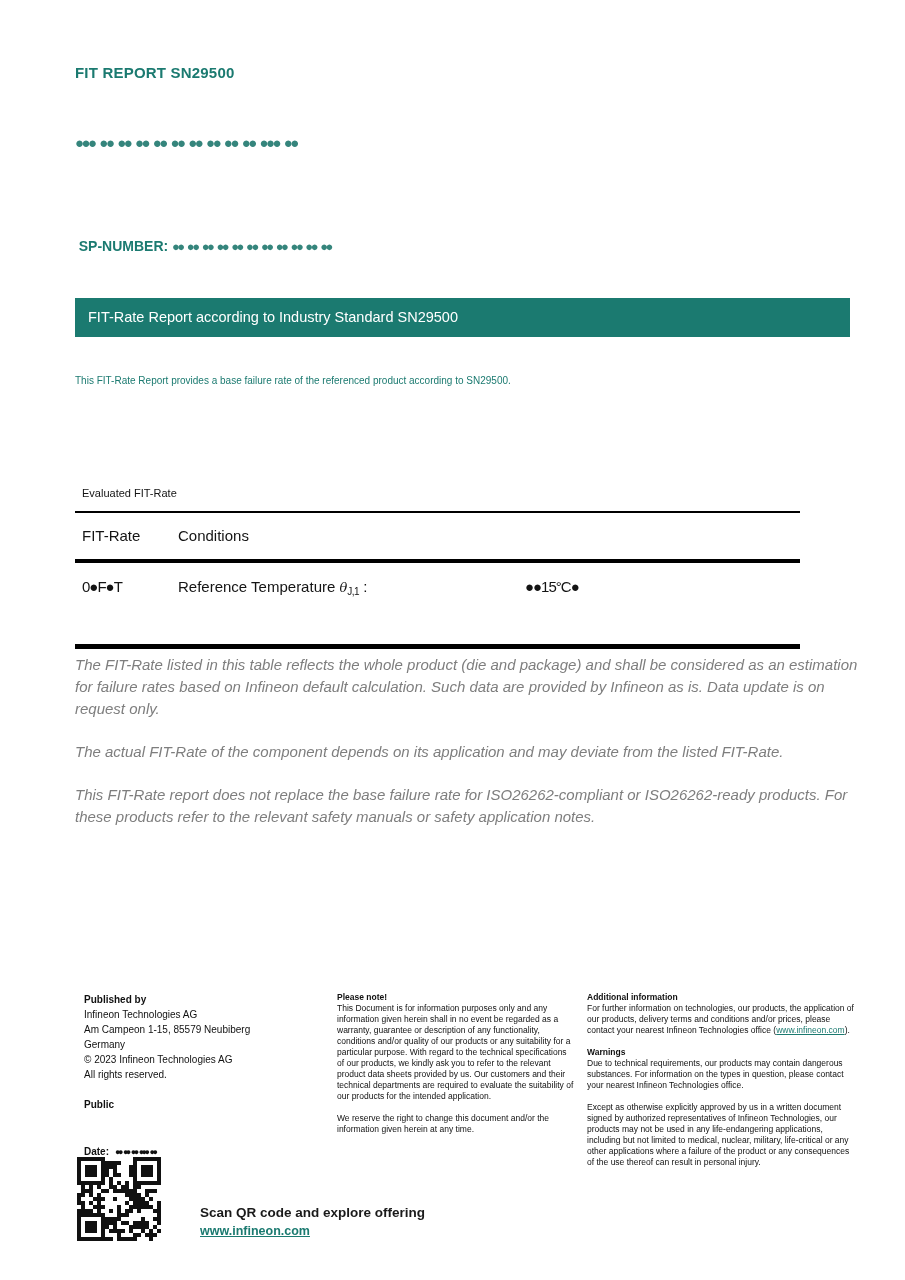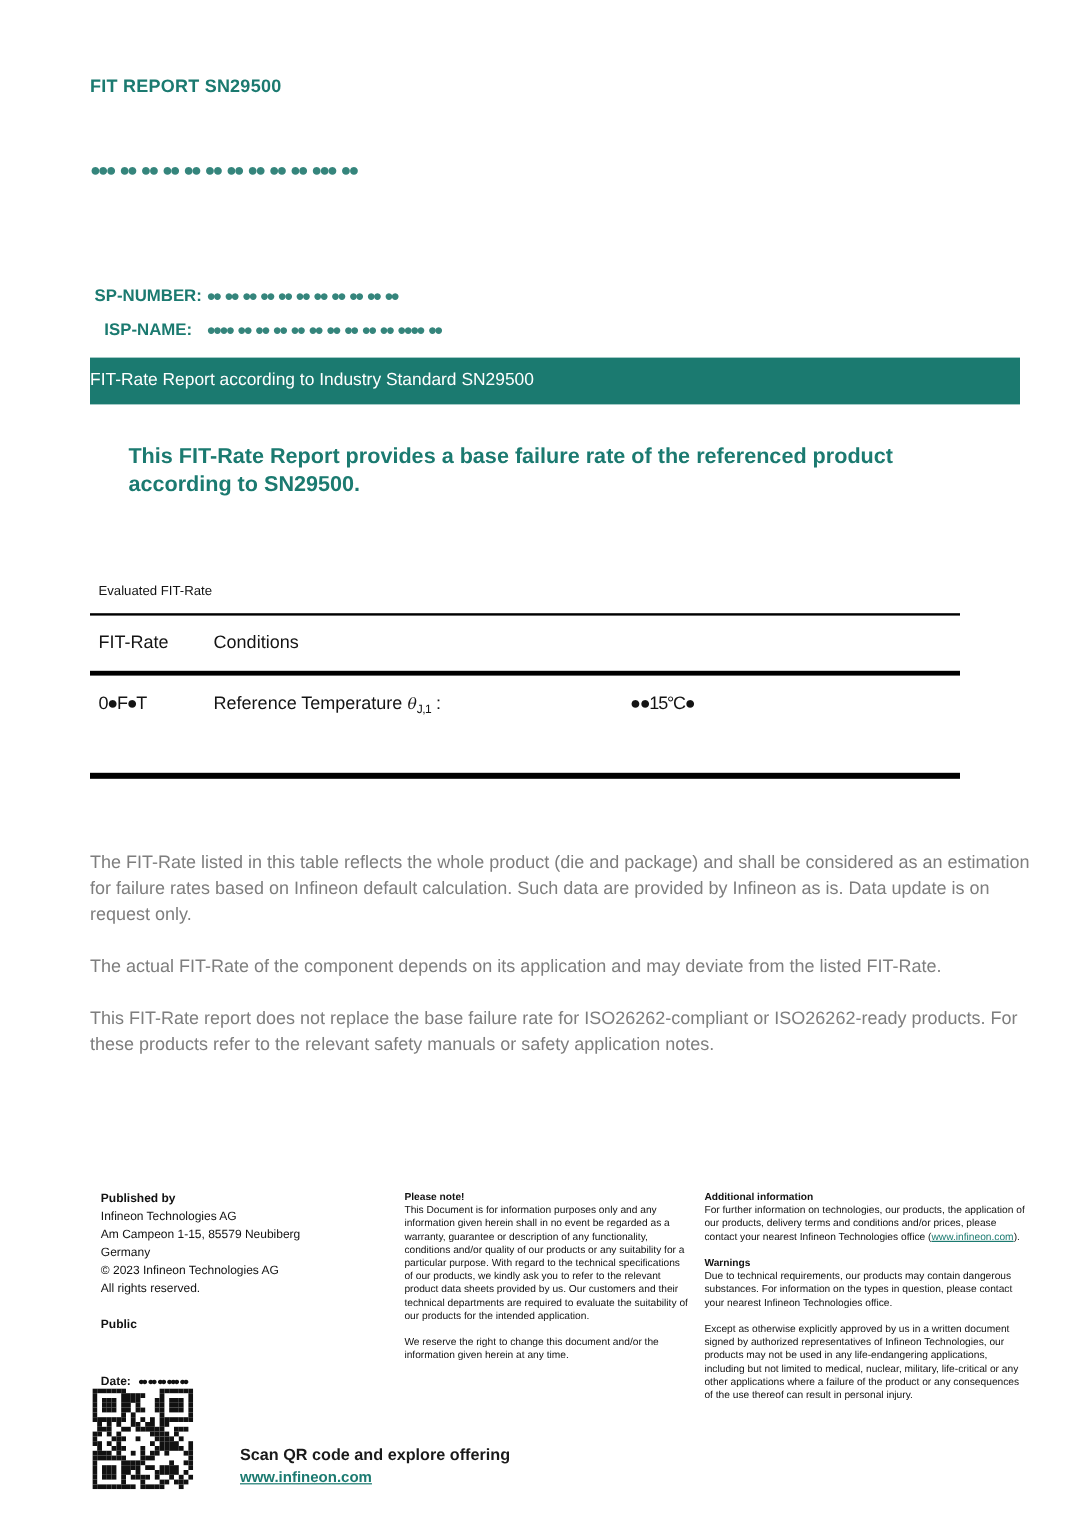--- a/index.html
+++ b/index.html
@@ -26,43 +26,43 @@
   .dots-black{color:#111;letter-spacing:-2.5px;word-spacing:2px;white-space:nowrap;}
 
   .redact-title{position:absolute;left:75px;top:134px;font-size:15px;}
 
   .meta-row{position:absolute;left:75px;font-size:14px;text-align:center;}
   .meta-row.sp{top:238px;}
   .meta-row.isp{top:266px;}
   .meta-label{display:inline-block;width:97px;font-weight:bold;color:var(--teal);}
   .meta-value{font-size:13px;}
 
-  .banner{position:absolute;left:75px;top:298px;width:775px;height:39px;background:var(--teal);color:#fff;font-size:14.5px;line-height:39px;}
-
-  .lead{position:absolute;left:75px;width:692px;font-size:18px;font-weight:bold;color:var(--teal);line-height:23px;margin-left:32px;}
+  .banner{position:absolute;left:75px;top:298px;width:775px;height:39px;background:var(--teal);color:#fff;font-size:14.5px;line-height:39px;padding-left:13px;}
+
+  .lead{position:absolute;left:75px;width:692px;font-size:10px;font-weight:normal;color:var(--teal);line-height:23px;}
   .lead.h1{top:369px;}
   .lead.h2{top:440px;}
 
   .fit-table{position:absolute;left:75px;top:487px;width:725px;height:162px;color:var(--ink);}
   .tbl-caption{position:absolute;left:7px;top:0;font-size:11px;}
   .rule{position:absolute;left:0;width:725px;background:#000;}
   .rule.r1{top:24px;height:2px;}
   .rule.r2{top:72px;height:4px;}
   .rule.r3{top:157px;height:5px;}
   .th{position:absolute;top:40px;font-size:15px;}
   .th.c1{left:7px;}
   .th.c2{left:103px;}
   .td{position:absolute;top:91px;font-size:15px;}
   .td.c1{left:7px;letter-spacing:-1px;}
   .td.c2{left:103px;}
   .td.c3{left:450px;letter-spacing:-1px;}
   .theta{font-style:italic;font-family:"DejaVu Serif",serif;font-size:13px;}
   .theta-sub{font-size:10px;vertical-align:-3px;letter-spacing:-.5px;}
 
-  .body-copy{position:absolute;left:75px;top:708px;width:788px;}
+  .body-copy{position:absolute;left:75px;top:654px;width:788px;font-style:italic;}
   .body-copy p{font-size:15px;line-height:22px;color:var(--body_text_gray);margin:0 0 21px 0;}
 
   .fcol{position:absolute;color:#111;}
   .fcol .fhead{font-weight:bold;}
   .fcol1{left:84px;top:992px;width:245px;font-size:10px;line-height:15px;}
   .fcol1 .classification{margin-top:15px;font-weight:bold;}
   .fcol2{left:337px;top:992px;width:238px;font-size:8.5px;line-height:11px;}
   .fcol3{left:587px;top:992px;width:271px;font-size:8.5px;line-height:11px;}
   .fpara{margin-bottom:11px;}
   .flink{color:var(--teal);text-decoration:underline;}
@@ -78,23 +78,20 @@
 
 <div class="page">
 
   <div class="doc-title">FIT REPORT SN29500</div>
 
 
   <div class="redact-title dots">●●● ●● ●● ●● ●● ●● ●● ●● ●● ●● ●●● ●●</div>
 
   <div class="meta-row sp">
     <span class="meta-label">SP-NUMBER:</span><span class="meta-value dots">●● ●● ●● ●● ●● ●● ●● ●● ●● ●● ●●</span>
-  </div>
-  <div class="meta-row isp">
-    <span class="meta-label">ISP-NAME:</span><span class="meta-value dots">●●●● ●● ●● ●● ●● ●● ●● ●● ●● ●● ●●●● ●●</span>
   </div>
 
   <div class="banner">
     <span>FIT-Rate Report according to Industry Standard SN29500</span>
   </div>
 
   <div class="lead h1">This FIT-Rate Report provides a base failure rate of the referenced product according to SN29500.</div>
 
   <div class="fit-table">
     <div class="tbl-caption">Evaluated FIT-Rate</div>

